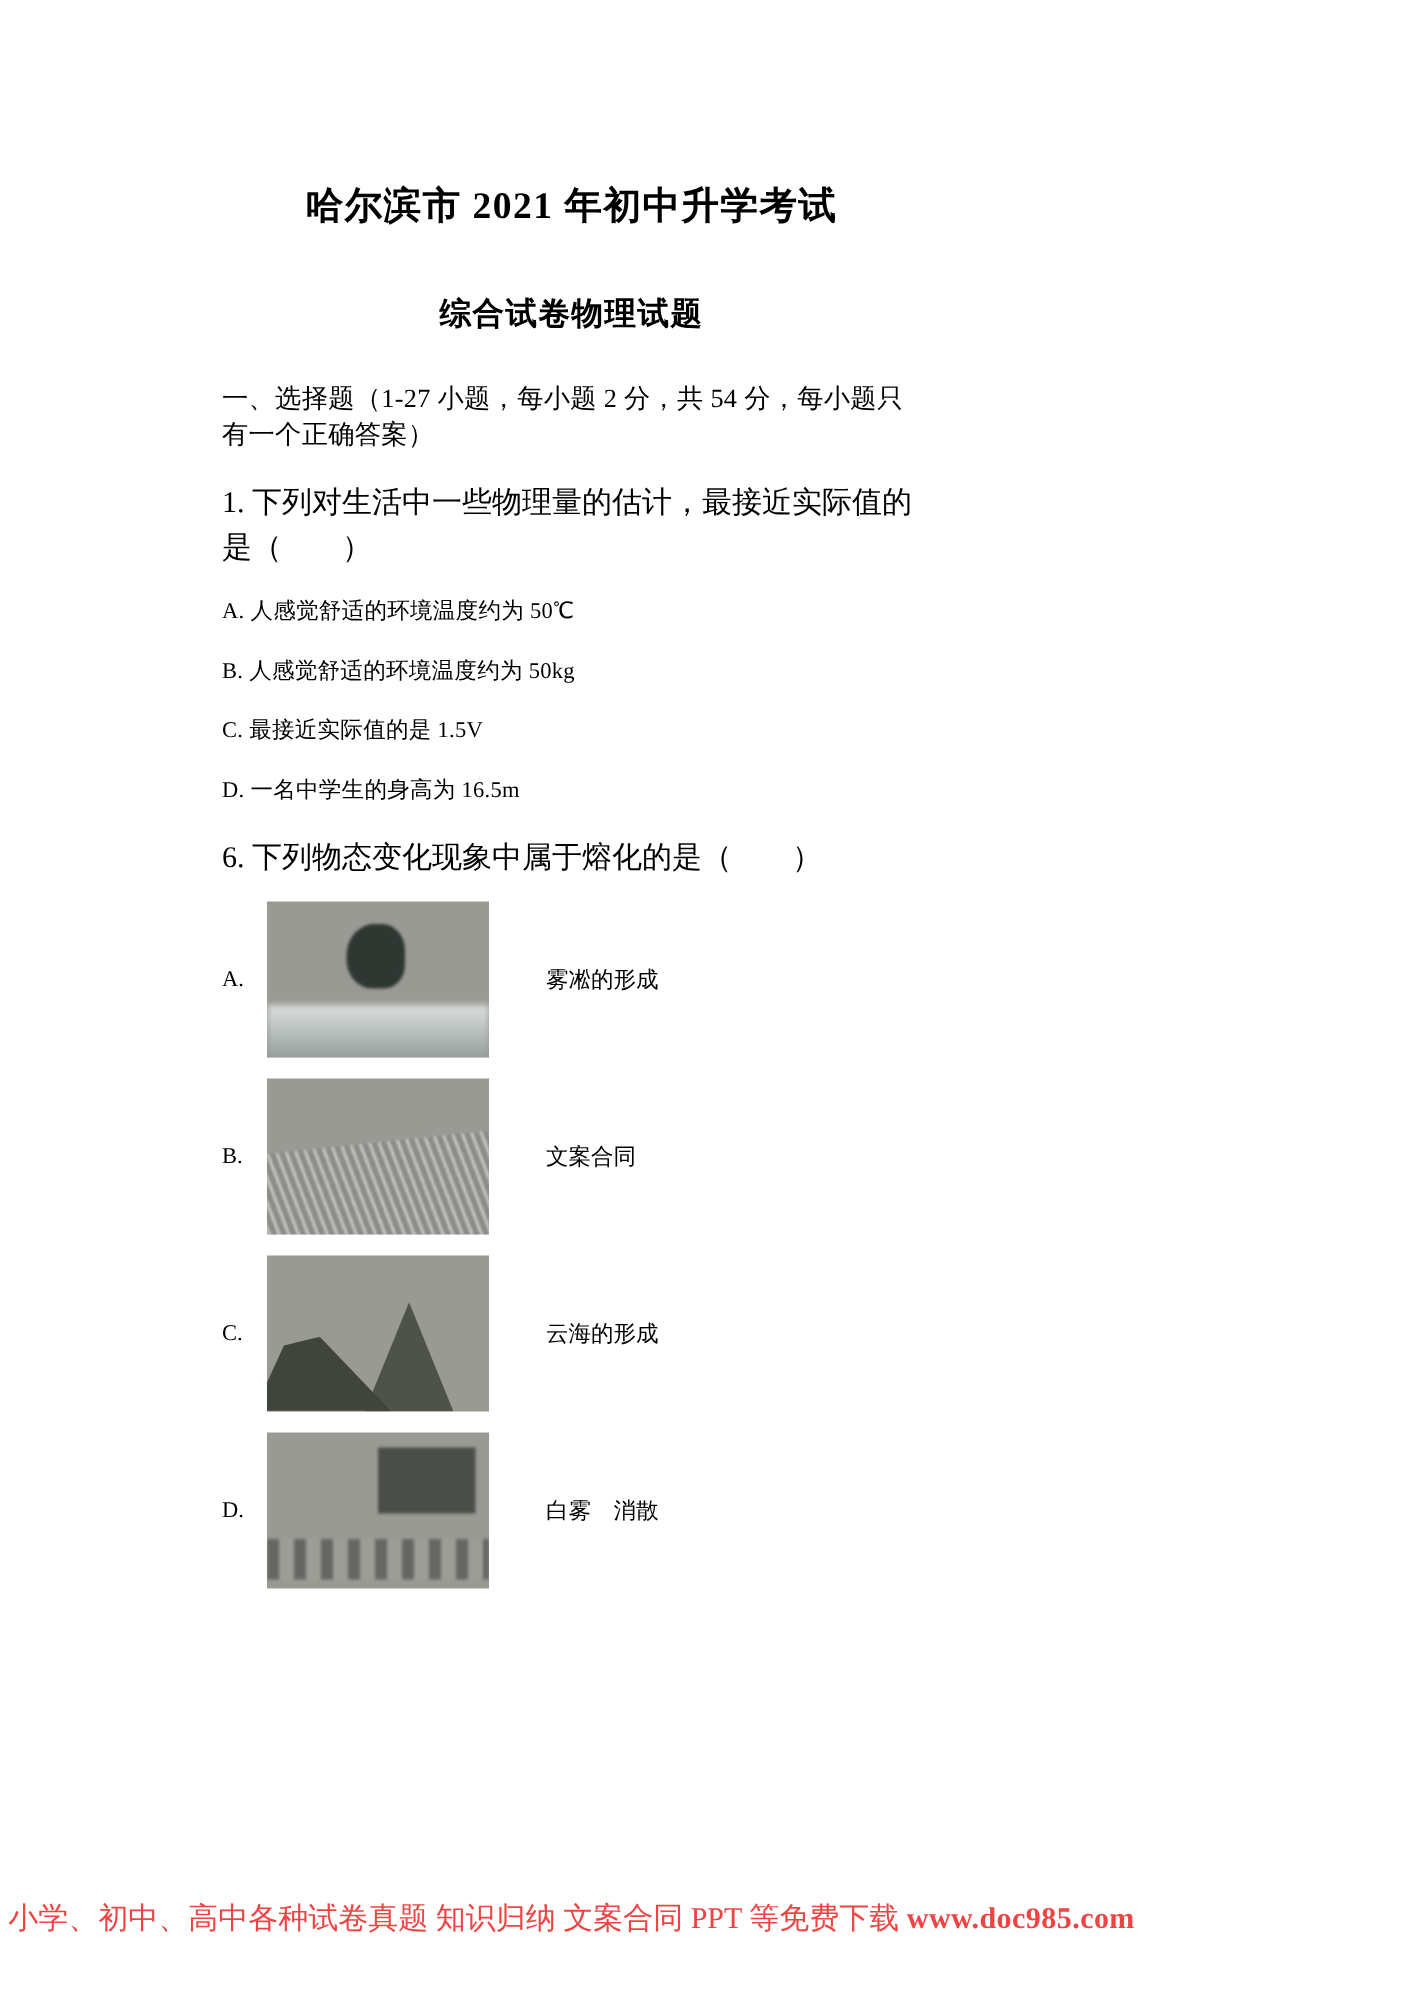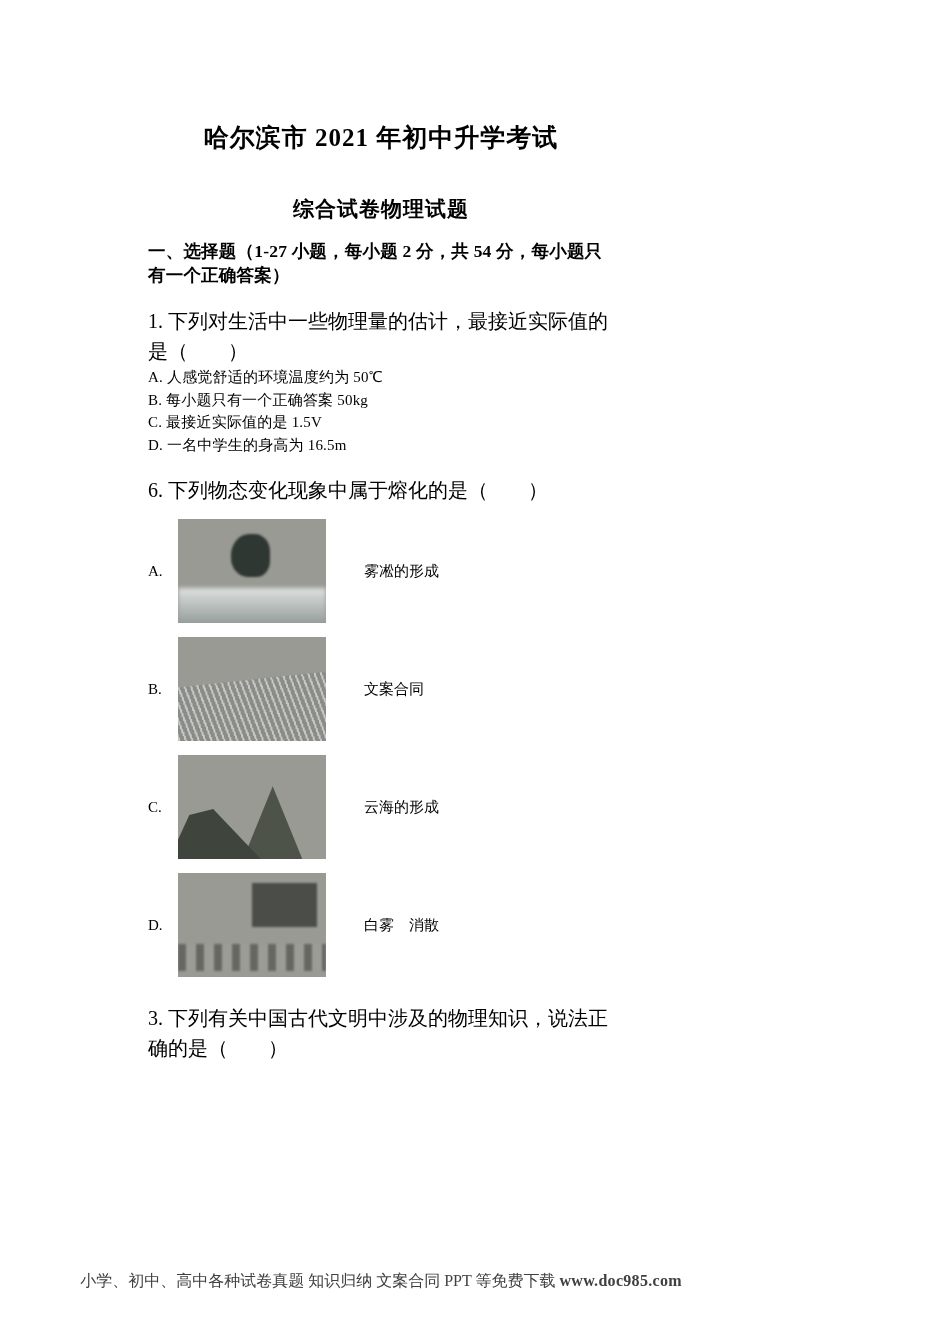--- a/index.html
+++ b/index.html
@@ -33,31 +33,32 @@
     line-height: 1.4;
   }
   .doc-subtitle {
     font-size: 21px;
     font-weight: bold;
     margin-top: 40px;
     letter-spacing: 1px;
   }
   .section-heading {
     font-size: 17.5px;
-    font-weight: bold;
-    margin-top: 16px;
+    font-weight: normal;
+    margin-top: 30px;
     letter-spacing: 0.2px;
   }
   .question {
     font-size: 20px;
     margin-top: 19px;
     line-height: 1.5;
   }
   .option {
     font-size: 15px;
+    margin-top: 17px;
     line-height: 1.5;
     letter-spacing: 0.2px;
   }
   
   .img-option {
     display: flex;
     align-items: center;
     margin-top: 14px;
     height: 104px;
   }
@@ -157,43 +158,43 @@
     width: 100%; height: 26%;
     background: repeating-linear-gradient(90deg, rgba(60,62,58,0.55) 0 8px, rgba(160,162,156,0.35) 8px 18px);
     filter: blur(1.2px);
   }
   .footer {
     position: absolute;
     left: 0;
     right: 0;
     bottom: 52px;
     text-align: center;
-    font-size: 16px;
-    color: #404040;
+    font-size: 20px;
+    color: #ef4444;
   }
   .footer .site {
     font-weight: bold;
     letter-spacing: 0.3px;
   }
 </style>
 </head>
 <body>
 
 <div class="page">
 
   <div class="title-block">
     <div class="doc-title">哈尔滨市 2021 年初中升学考试</div>
     <div class="doc-subtitle">综合试卷物理试题</div>
   </div>
 
   <div class="section-heading">一、选择题（1-27 小题，每小题 2 分，共 54 分，每小题只有一个正确答案）</div>
 
   <div class="question">1. 下列对生活中一些物理量的估计，最接近实际值的是（　　）</div>
   <div class="option">A. 人感觉舒适的环境温度约为 50℃</div>
-  <div class="option">B. 每小题只有一个正确答案 50kg</div>
+  <div class="option">B. 人感觉舒适的环境温度约为 50kg</div>
   <div class="option">C. 最接近实际值的是 1.5V</div>
   <div class="option">D. 一名中学生的身高为 16.5m</div>
 
   <div class="question">6. 下列物态变化现象中属于熔化的是（　　）</div>
 
   <div class="img-option">
     <div class="label">A.</div>
     <div class="thumb thumb-snow"></div>
     <div class="caption">雾凇的形成</div>
   </div>
@@ -209,20 +210,19 @@
     <div class="thumb thumb-cloudsea"></div>
     <div class="caption">云海的形成</div>
   </div>
 
   <div class="img-option">
     <div class="label">D.</div>
     <div class="thumb thumb-fog"></div>
     <div class="caption">白雾　消散</div>
   </div>
 
-  <div class="question" style="margin-top:26px">3. 下列有关中国古代文明中涉及的物理知识，说法正确的是（　　）</div>
 
   <div class="footer">
     <span>小学、初中、高中各种试卷真题 知识归纳 文案合同 PPT 等免费下载</span>
     <span class="site">www.doc985.com</span>
   </div>
 
 </div>
 
 </body></html>

